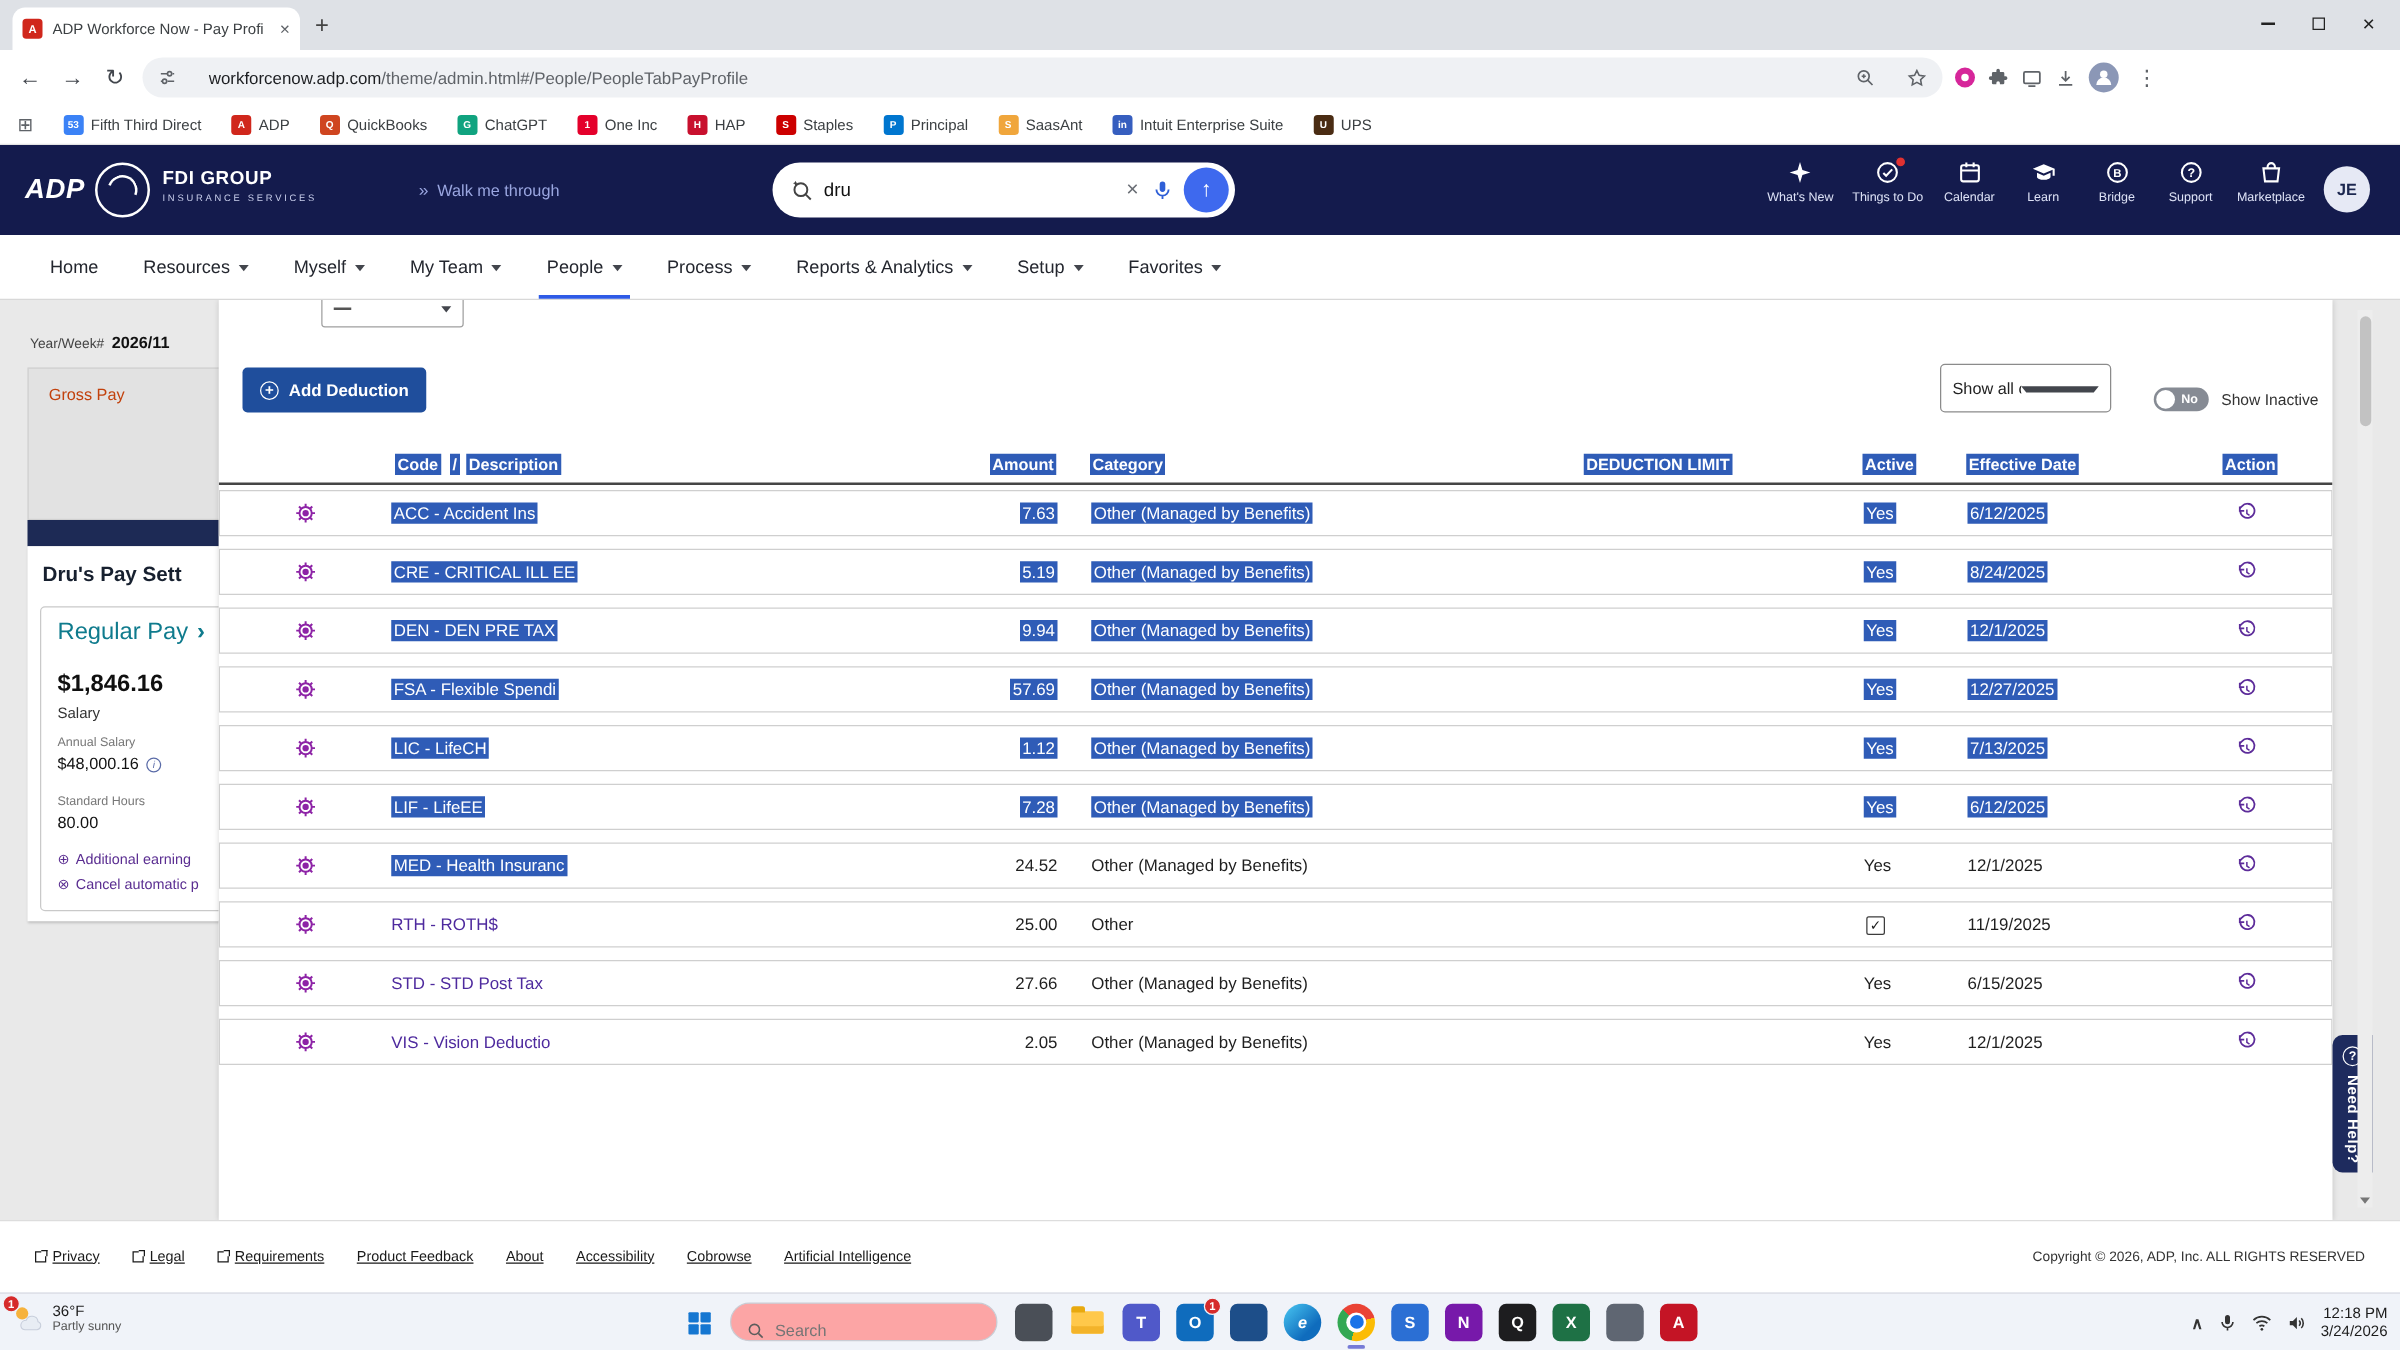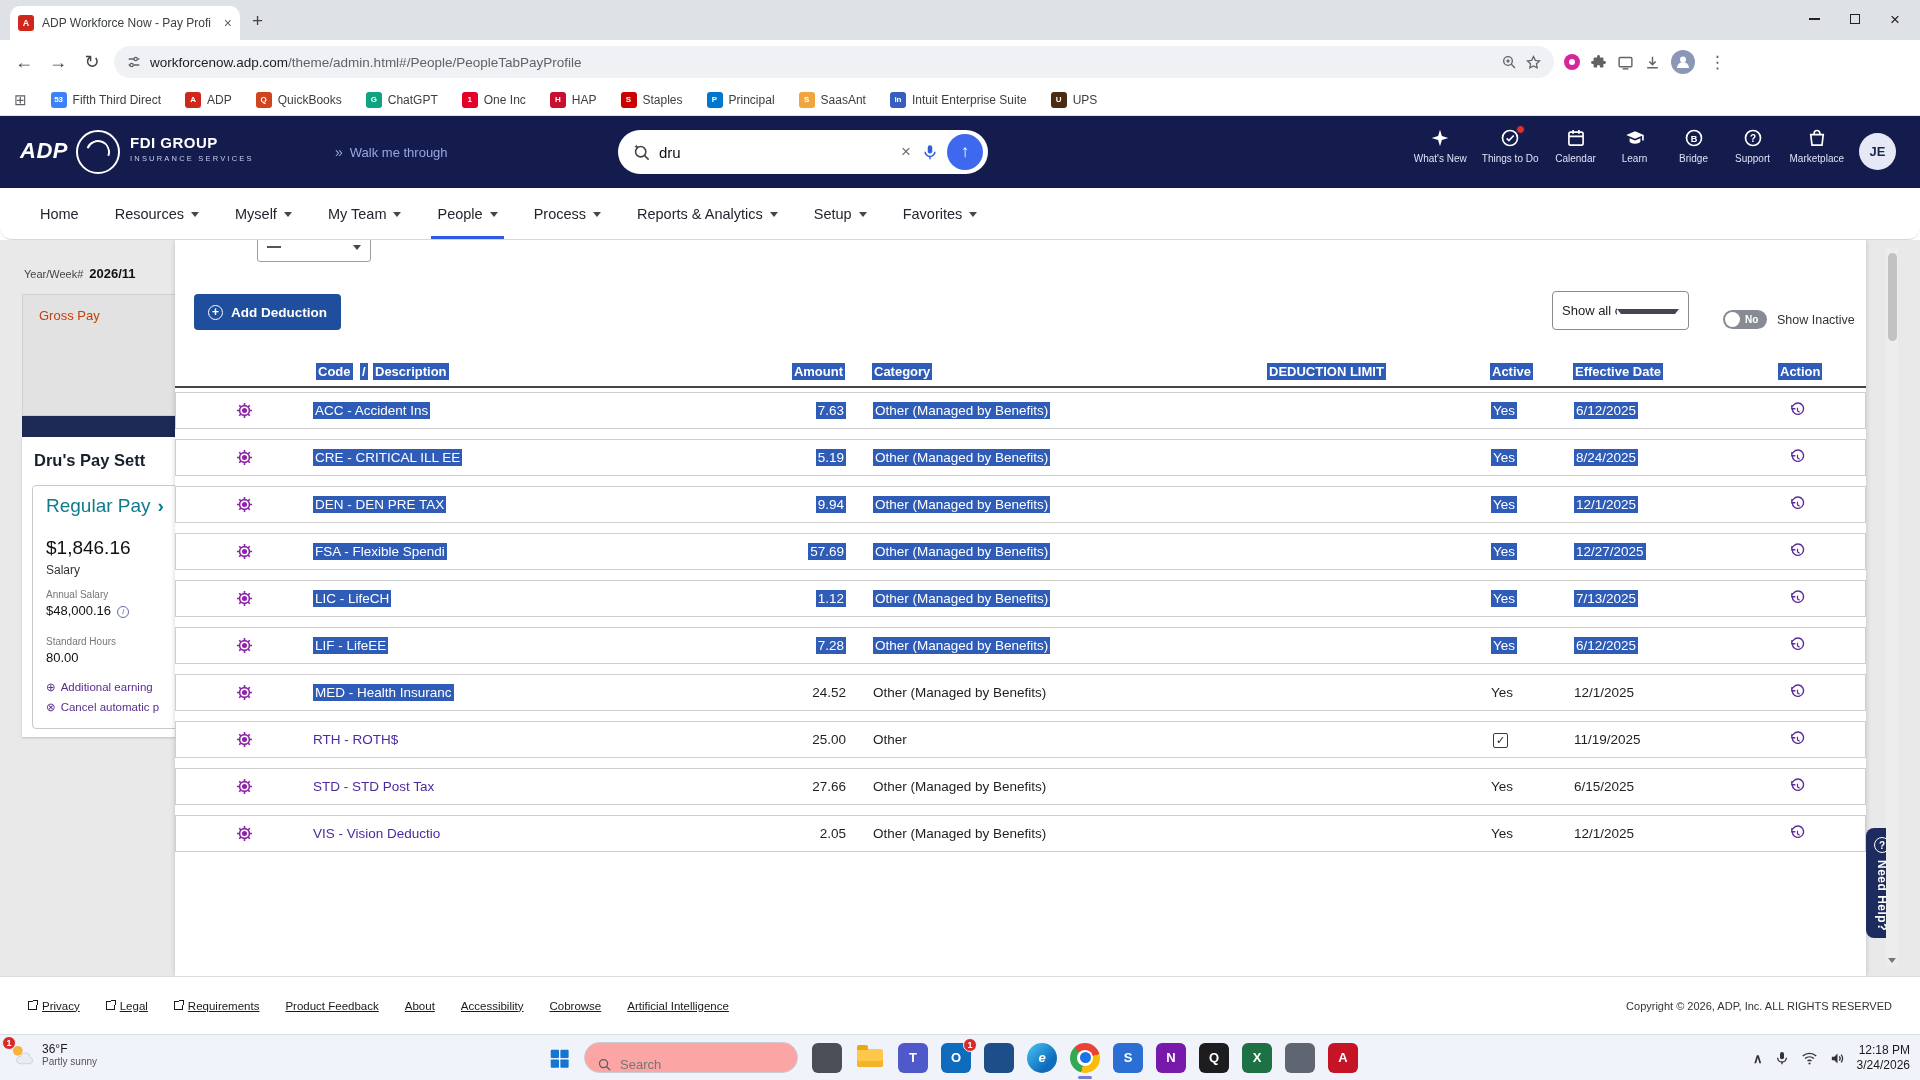--- a/index.html
+++ b/index.html
@@ -20,21 +20,21 @@
   .win-controls { position:absolute; right:0; top:0; height:38px; display:flex; align-items:center; gap:30px; padding:0 20px; }
   .wc-minbar { width:11px; height:2px; background:#222; display:block; }
   .wc-maxbox { width:10px; height:10px; border:1.4px solid #222; display:block; }
   .wc-close { font-size:17px; color:#222; line-height:1; }
 
   
   .toolbar { position:absolute; top:40px; left:0; right:0; height:44px; background:#fff;
     display:flex; align-items:center; padding:0 12px; gap:10px; }
   .tb-btn { font-size:18px; color:#42464d; width:24px; text-align:center; }
   .omnibox { width:1440px; height:32px; background:#eff1f4; border-radius:16px; display:flex;
-    align-items:center; padding:0 12px; gap:8px;justify-content:center; }
+    align-items:center; padding:0 12px; gap:25px;justify-content:center; }
   .omnibox .url { flex:1; font-size:13.5px; white-space:nowrap; overflow:hidden; }
   .url-domain { color:#1c1e21; }
   .url-path { color:#5f6368; }
   .ob-ico { color:#5f6368; flex:none; }
   .ext-pink { width:16px; height:16px; border-radius:50%; background:#d6269a; position:relative; }
   .ext-pink::after { content:''; position:absolute; inset:5px; background:#fff; border-radius:50%; }
   .tb-avatar { width:24px; height:24px; border-radius:50%; background:#8b97b6; color:#fff;
     display:flex; align-items:center; justify-content:center; }
   .kebab { font-size:17px; color:#5f6368; padding:0 4px; }
 
@@ -71,21 +71,21 @@
   .hdr-action { display:flex; flex-direction:column; align-items:center; gap:4px; min-width:44px; }
   .hdr-ico { color:#fff; position:relative; height:21px; }
   .hdr-badge { position:absolute; top:-3px; right:-5px; width:9px; height:9px; background:#e03131;
     border-radius:50%; border:1.5px solid #141b4d; }
   .hdr-label { font-size:10px; color:#dde2f6; white-space:nowrap; }
   .avatar { position:absolute; right:24px; top:17px; width:37px; height:37px; border-radius:50%;
     background:#e6e9f5; color:#1c2750; font-size:13px; font-weight:bold; display:flex; align-items:center; justify-content:center; }
 
   
   .adp-nav { position:absolute; top:188px; left:0; right:0; height:52px; background:#fff;
-    border-bottom:1px solid #d8d8d8; display:flex; align-items:stretch; padding:0 22px;border-radius:12px; }
+    border-bottom:1px solid #d8d8d8; display:flex; align-items:stretch; padding:0 22px; }
   .nav-item { position:relative; display:flex; align-items:center; gap:7px; padding:0 18px;
     font-size:14.5px; color:#23262e; }
   .caret-down { width:0; height:0; border-left:4px solid transparent; border-right:4px solid transparent;
     border-top:5px solid #43464d; margin-top:2px; }
   .nav-item.active::after { content:''; position:absolute; left:12px; right:12px; bottom:0; height:3px;
     background:#2e5be6; }
 
   
   .content { position:absolute; top:240px; left:0; right:0; height:794px; background:#e9e9e9; overflow:hidden; }
 
@@ -97,21 +97,21 @@
   .sb-gross { position:absolute; top:54px; left:8px; width:240px; height:122px; background:#e2e2e2;
     border:1px solid #d0d0d0; font-size:13px; color:#c2410c; padding:13px 0 0 16px; }
   .sb-navy { position:absolute; top:176px; left:8px; width:240px; height:21px; background:#1d2a55; }
   .sb-card { position:absolute; left:8px; width:240px; background:#fff; box-shadow:0 1px 2px rgba(0,0,0,.18); }
   .sb-card1 { top:197px; height:300px; }
   .sb-card2 { top:518px; height:218px; }
   .sb-title { position:absolute; left:12px; font-size:16.5px; font-weight:bold; color:#17202f; }
   .sb-box { position:absolute; left:10px; width:260px; border:1px solid #c9c9c9; border-radius:4px; }
   .teal-link { position:absolute; left:24px; font-size:19px; color:#0f7b8d; }
   .teal-link .chev { font-weight:bold; margin-left:7px; }
-  .sb-amount { position:absolute; top:100px; left:24px; font-size:19px; font-weight:normal; color:#101010; }
+  .sb-amount { position:absolute; top:100px; left:24px; font-size:19px; font-weight:bold; color:#101010; }
   .sb-cap { position:absolute; top:126px; left:24px; font-size:12px; color:#333; }
   .sb-small { position:absolute; left:24px; font-size:10px; color:#777; }
   .sb-val { position:absolute; left:24px; font-size:13px; color:#111; }
   .info-i { display:inline-flex; width:12px; height:12px; border:1px solid #5b6ca8; color:#5b6ca8;
     border-radius:50%; font-size:8px; align-items:center; justify-content:center; margin-left:6px;
     vertical-align:1px; font-style:italic; }
   .sb-plink { position:absolute; left:24px; font-size:11.5px; color:#5a2d91; }
   .sb-plink .pico { margin-right:5px; }
 
   

